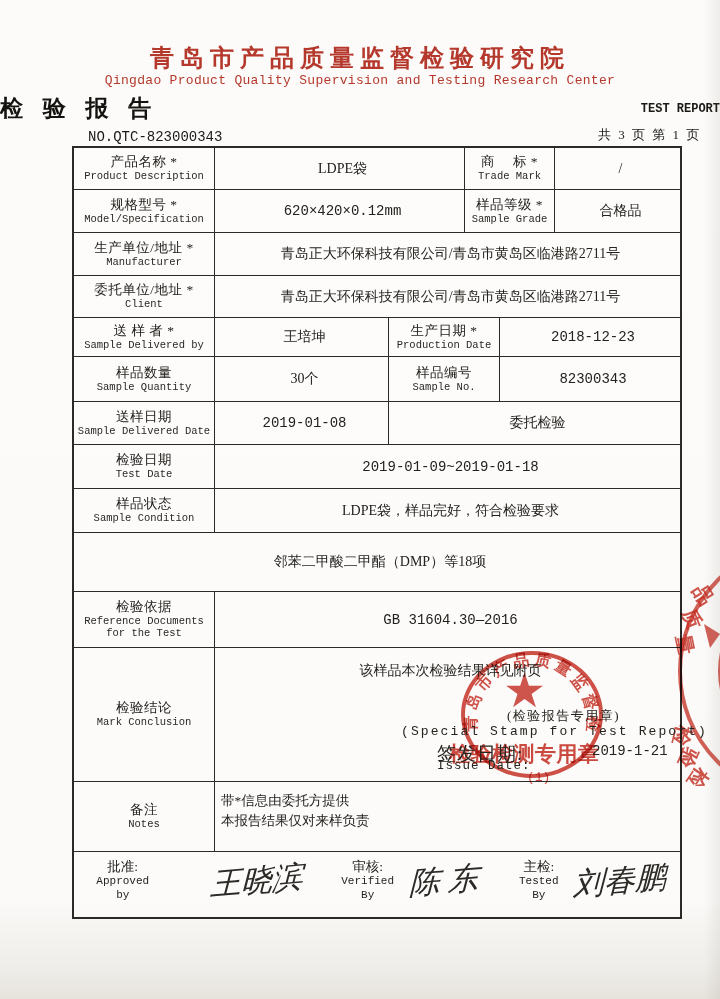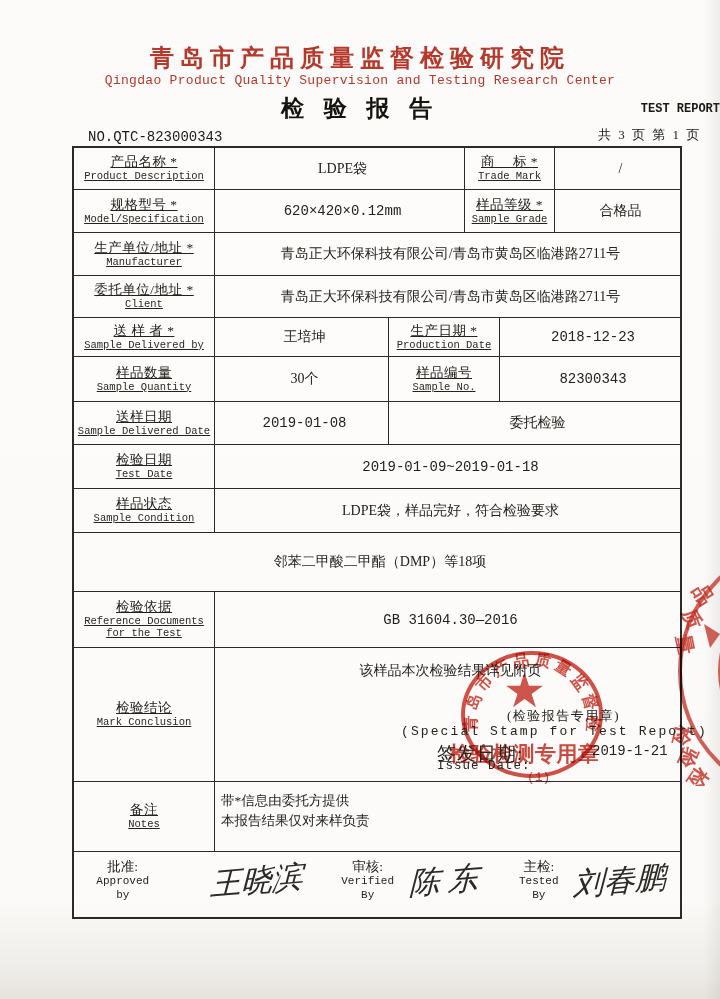--- a/index.html
+++ b/index.html
@@ -7,35 +7,35 @@
   .sheet{position:relative;width:720px;height:999px;overflow:hidden;color:#24221e;
          background:linear-gradient(180deg,#fcfbf9 0%,#fbfaf8 90%,#efede9 97%,#e6e3dd 100%);}
   .sheet::after{content:"";position:absolute;top:0;right:0;bottom:0;width:16px;
          background:linear-gradient(90deg,rgba(0,0,0,0),rgba(110,104,96,.10));pointer-events:none;}
   .mono{font-family:"Liberation Mono","DejaVu Sans Mono",monospace;}
   
   .org-cn{position:absolute;top:42px;left:0;width:100%;text-align:center;
           font-size:24px;font-weight:bold;letter-spacing:6px;}
   .org-en{position:absolute;top:73px;left:0;width:100%;text-align:center;
           font-size:13px;font-weight:normal;letter-spacing:.3px;}
-  .title-cn{position:absolute;top:93px;left:0;width:100%;text-align:center;
+  .title-cn{position:absolute;top:93px;left:0;width:100%;text-align:left;
           font-size:23px;font-weight:bold;letter-spacing:7px;color:#151310;}
   .title-en{position:absolute;top:102px;left:0;width:100%;text-align:right;
           font-size:12px;font-weight:bold;color:#1b1916;}
   .report-no{position:absolute;top:129px;left:88px;font-size:14px;color:#1b1916;}
   .page-info{position:absolute;top:126px;left:598px;font-size:13px;letter-spacing:2px;color:#1b1916;}
   
   .tbl{position:absolute;left:72px;top:146px;width:610px;height:773px;
        border:2px solid #2b2a27;box-sizing:border-box;background:rgba(255,255,255,.25);}
   .row{display:flex;box-sizing:border-box;border-bottom:1.6px solid #2b2a27;}
   .row:last-child{border-bottom:none;}
   .cell{box-sizing:border-box;border-right:1.6px solid #2b2a27;display:flex;
         flex-direction:column;justify-content:center;overflow:hidden;}
   .cell:last-child{border-right:none;}
-  .lab{width:141px;align-items:center;text-align:center;line-height:1.18;padding:1px 2px;text-decoration:underline;}
+  .lab{width:141px;align-items:center;text-align:center;line-height:1.18;padding:1px 2px;}
   .lab .cn{font-size:13.5px;letter-spacing:.5px;}
   .lab .en{font-size:10.5px;color:#2a2824;}
   .val{flex-direction:row;align-items:center;padding-left:6px;font-size:14px;flex:1;}
   .val.top{align-items:flex-start;}
   .w250{width:250px;flex:none;} .w90{width:90px;flex:none;}
   .w174{width:174px;flex:none;} .w111{width:111px;flex:none;}
   .notes-val{flex-direction:column;justify-content:flex-start;align-items:flex-start;
              padding:9px 0 0 6px;font-size:13.5px;line-height:1.5;}
   .concl-val{align-items:flex-start;padding-top:14px;}
   

